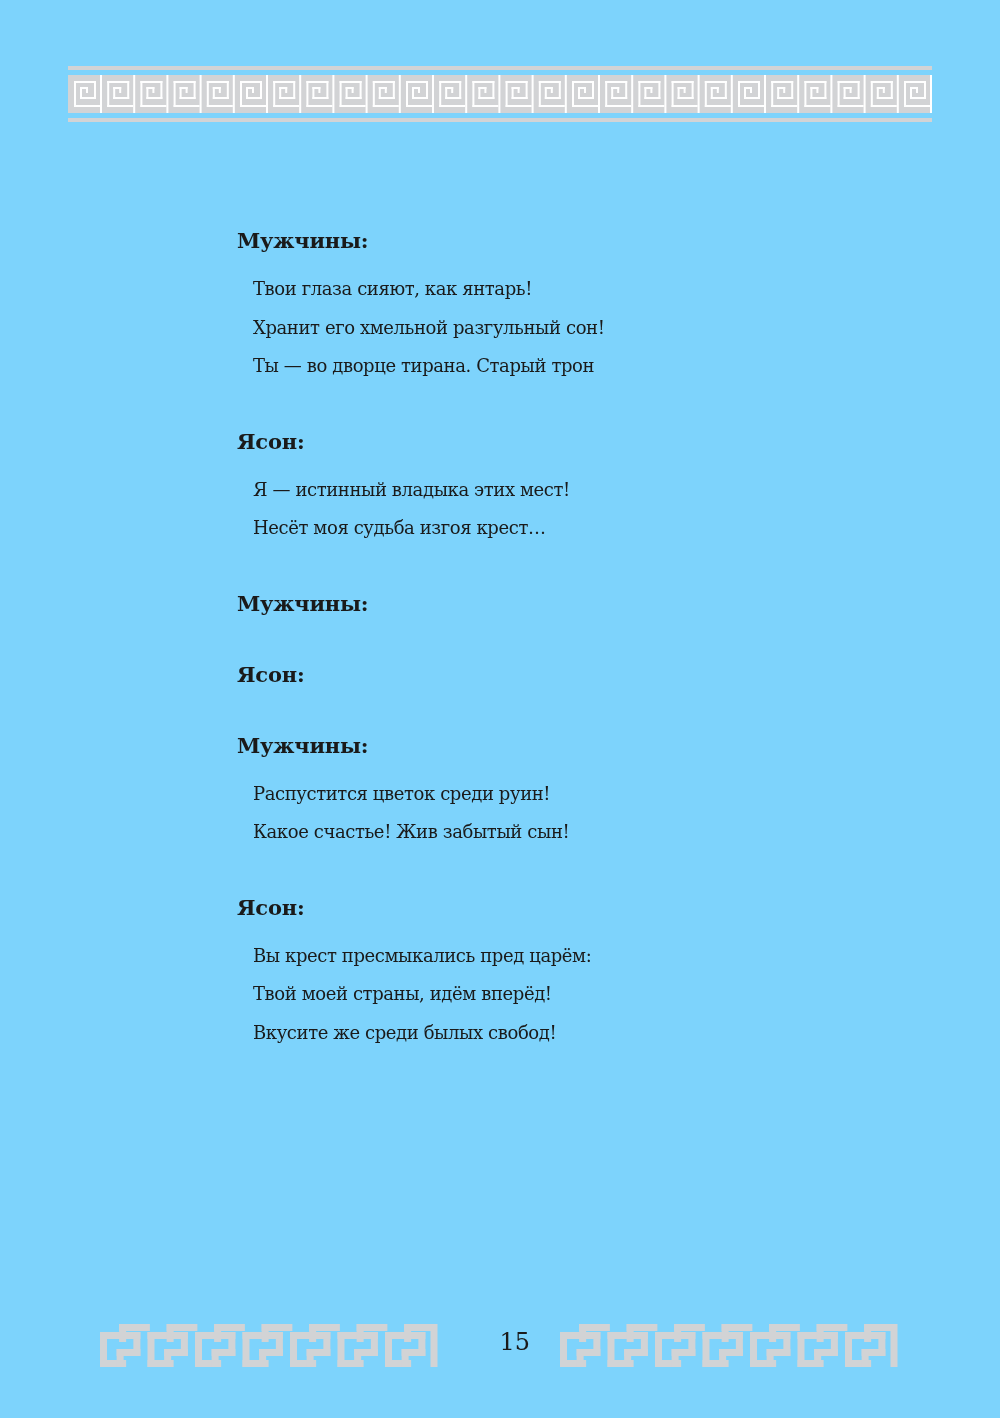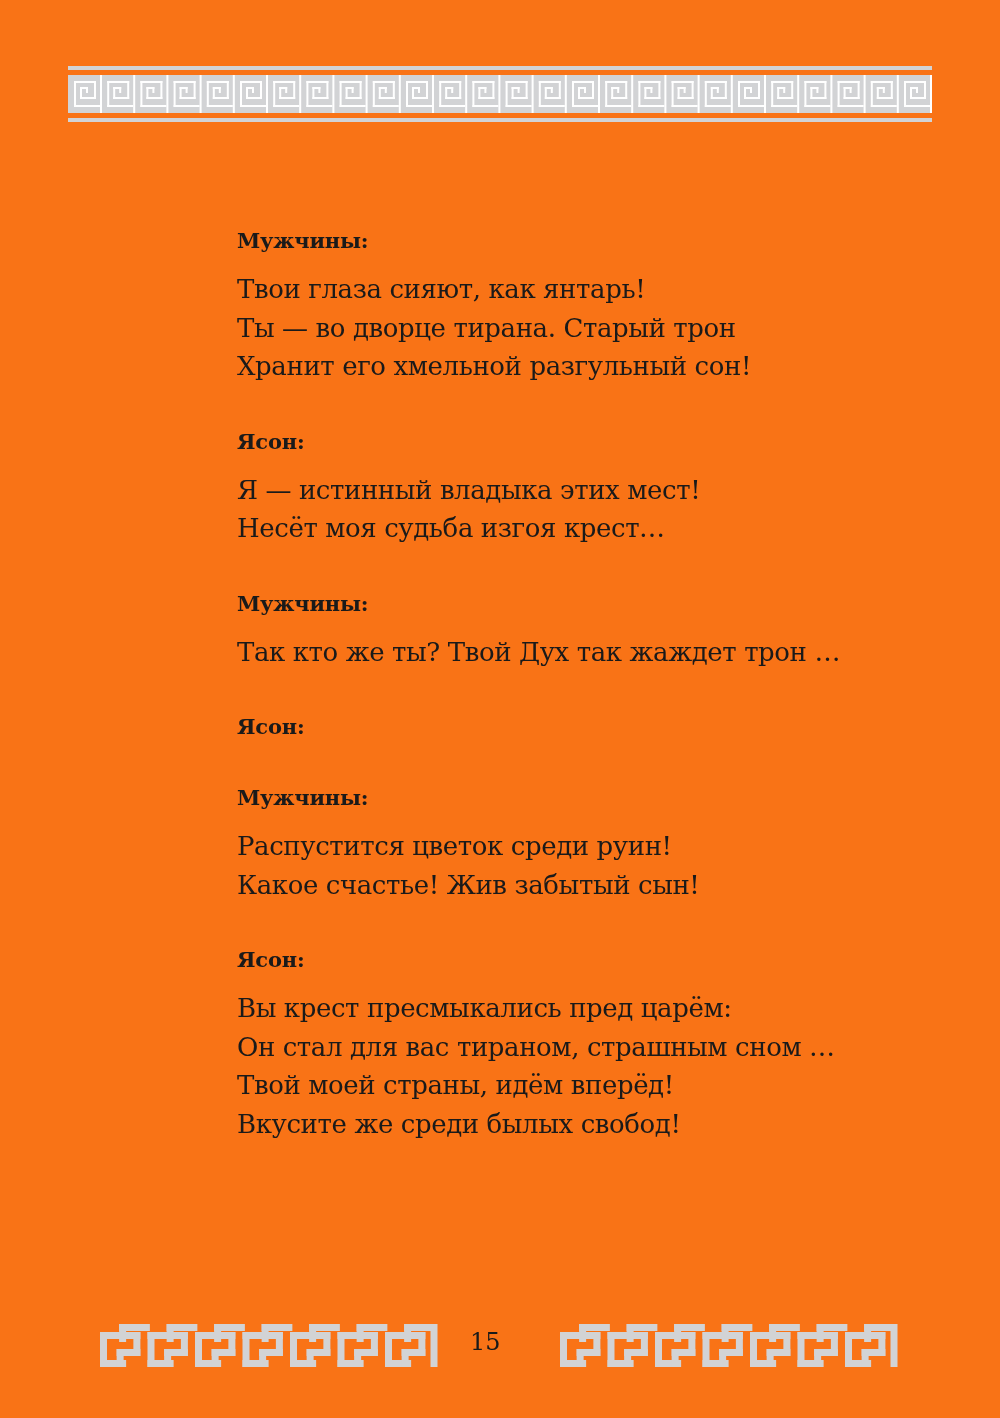--- a/index.html
+++ b/index.html
@@ -1,31 +1,31 @@
 <!DOCTYPE html>
 <html><head>
 <meta charset="utf-8">
 <style>
   html, body { margin: 0; padding: 0; background: #ffffff; }
   body { width: 1000px; height: 1418px; position: relative; overflow: hidden; }
-  .page { position: absolute; left: 0; top: 0; width: 1000px; height: 1418px; background: #f97316; }
+  .page { position: absolute; left: 0; top: 0; width: 1000px; height: 1418px; background: #7dd3fc; }
   .header-border { position: absolute; left: 68px; top: 66px; width: 864px; height: 56px; }
   .footer-left { position: absolute; left: 100px; top: 1324px; width: 340px; height: 43px; }
   .footer-right { position: absolute; left: 560px; top: 1324px; width: 340px; height: 43px; }
   .page-number {
-    position: absolute; left: 470px; top: 1324px; width: 60px; text-align: left;
+    position: absolute; left: 470px; top: 1324px; width: 60px; text-align: right;
     font-family: "DejaVu Serif", serif; font-size: 24px; color: #1a1a1a; line-height: 36px;
   }
   .content {
     position: absolute; left: 237px; top: 226px; width: 600px;
     font-family: "DejaVu Serif", serif; color: #1a1a1a;
   }
   .block { margin: 0 0 41px 0; }
   .speaker { font-weight: bold; font-size: 21px; line-height: 30px; margin-bottom: 14px; letter-spacing: -0.2px; }
-  .line { font-size: 26px; line-height: 38.5px; white-space: nowrap; letter-spacing: -0.4px; }
+  .line { font-size: 18px; line-height: 38.5px; white-space: nowrap; letter-spacing: -0.4px; margin-left: 16px; }
 </style>
 </head>
 <body>
 
 <div class="page">
 
   <svg class="header-border" viewBox="0 0 864 56" preserveAspectRatio="none" xmlns="http://www.w3.org/2000/svg">
     <defs>
       <pattern id="hkey" x="0" y="0" width="34" height="56" patternUnits="userSpaceOnUse">
         <g fill="#d2d3d5">
@@ -311,44 +311,42 @@
           <rect x="848.0000000000001" y="21" width="2" height="6" fill="#ffffff"></rect>
           <rect x="862.0000000000001" y="39" width="2" height="8" fill="#ffffff"></rect>
         </g>
     </g>
   </svg>
 
   <div class="content">
     <div class="block">
       <div class="speaker">Мужчины:</div>
       <div class="line">Твои глаза сияют, как янтарь!</div>
+      <div class="line">Хранит его хмельной разгульный сон!</div>
       <div class="line">Ты — во дворце тирана. Старый трон</div>
-      <div class="line">Хранит его хмельной разгульный сон!</div>
     </div>
     <div class="block">
       <div class="speaker">Ясон:</div>
       <div class="line">Я — истинный владыка этих мест!</div>
       <div class="line">Несёт моя судьба изгоя крест…</div>
     </div>
     <div class="block">
       <div class="speaker">Мужчины:</div>
-      <div class="line">Так кто же ты? Твой Дух так жаждет трон …</div>
     </div>
     <div class="block">
       <div class="speaker">Ясон:</div>
     </div>
     <div class="block">
       <div class="speaker">Мужчины:</div>
       <div class="line">Распустится цветок среди руин!</div>
       <div class="line">Какое счастье! Жив забытый сын!</div>
     </div>
     <div class="block">
       <div class="speaker">Ясон:</div>
       <div class="line">Вы крест пресмыкались пред царём:</div>
-      <div class="line">Он стал для вас тираном, страшным сном …</div>
       <div class="line">Твой моей страны, идём вперёд!</div>
       <div class="line">Вкусите же среди былых свобод!</div>
     </div>
   </div>
 
   <svg class="footer-left" viewBox="0 0 340 43" xmlns="http://www.w3.org/2000/svg">
     <g id="fl" fill="#d2d3d5">
         <rect x="0" y="36" width="26.125000000000004" height="7"></rect>
         <rect x="0" y="8" width="7" height="35"></rect>
         <rect x="0" y="8" width="40.375" height="7"></rect>

